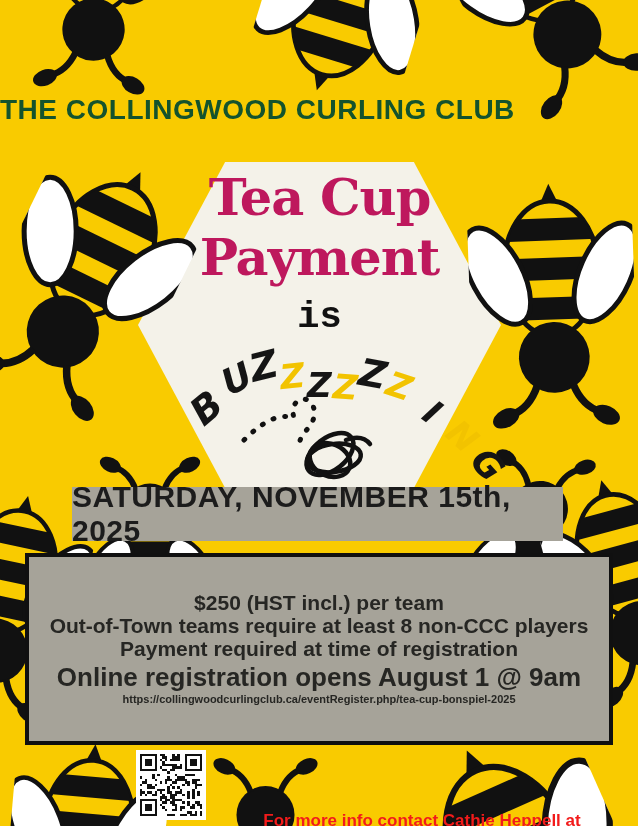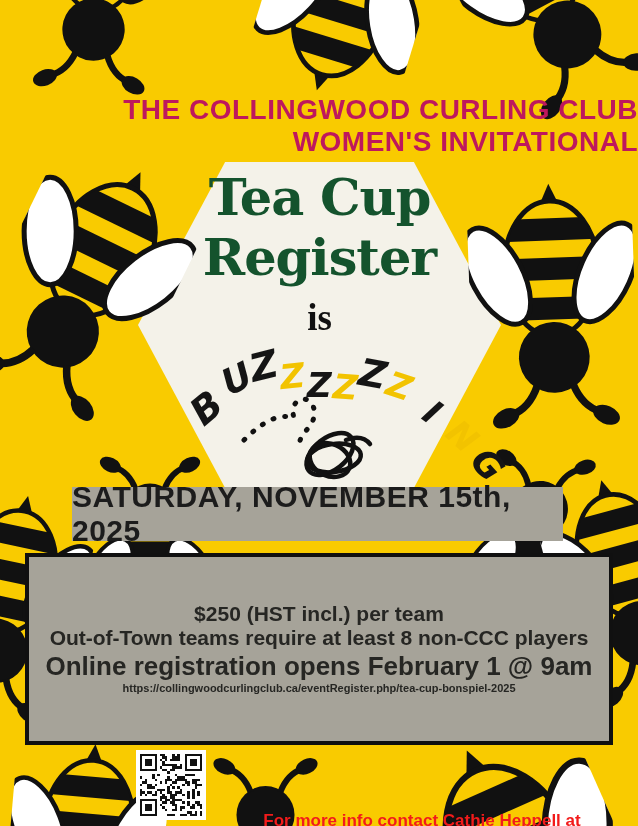--- a/index.html
+++ b/index.html
@@ -19,31 +19,31 @@
     font-family:"Liberation Sans", sans-serif;
   }
   .bee{position:absolute;z-index:2;overflow:visible;}
   .hexagon{
     position:absolute;left:138px;top:162px;width:363px;height:326px;
     background:var(--hex);
     clip-path:polygon(24% 0%,76% 0%,100% 50%,76% 100%,24% 100%,0% 50%);
     z-index:1;
   }
   .poster-header{
-    position:absolute;left:0;top:94px;width:638px;text-align:right;z-index:3;
-    font-weight:bold;font-size:28px;line-height:1.14;color:#be185d;letter-spacing:.5px;
+    position:absolute;left:0;top:94px;width:638px;text-align:left;z-index:3;
+    font-weight:bold;font-size:28px;line-height:1.14;color:#14532d;letter-spacing:.5px;
   }
   .hex-title{
     position:absolute;left:138px;top:168px;width:363px;text-align:center;z-index:3;
-    font-family:"DejaVu Serif", serif;font-weight:bold;color:#14532d;
+    font-family:"DejaVu Serif", serif;font-weight:bold;color:#be185d;
     font-size:51px;line-height:1.17;letter-spacing:-1px;
   }
   .hex-is{
     position:absolute;left:138px;top:296px;width:363px;text-align:center;z-index:3;
-    font-family:Liberation Serif, serif;font-weight:bold;color:#111;font-size:37px;
+    font-family:Liberation Mono, monospace;font-weight:bold;color:#111;font-size:37px;
   }
   .buzz{position:absolute;left:190px;top:342px;width:310px;height:130px;z-index:3;}
   .buzz-letter{
     position:absolute;font-family:"DejaVu Sans", sans-serif;
     font-weight:bold;font-style:italic;display:block;
   }
   .bee-doodle{position:absolute;left:238px;top:392px;width:140px;height:95px;z-index:3;}
   .date-banner{
     position:absolute;left:72px;top:487px;width:491px;height:54px;z-index:3;
     background:var(--gray);display:flex;align-items:center;justify-content:flex-end;
@@ -131,26 +131,25 @@
     <use href="#bee-symbol"></use>
   </svg>
 <svg class="bee" style="left:425px;top:735px;width:210px;height:315px;transform:rotate(-24deg)">
     <use href="#bee-symbol"></use>
   </svg>
 
 <div class="hexagon"></div>
 
 <div class="poster-header">
   <div>THE COLLINGWOOD CURLING CLUB</div>
-  <div>WOMEN'S INVITATIONAL</div>
 </div>
 
 <div class="hex-title">
   <div>Tea Cup</div>
-  <div>Register</div>
+  <div>Payment</div>
 </div>
 <div class="hex-is">is</div>
 
 <div class="buzz">
     <span class="buzz-letter" style="left: 2px; top: 44px; transform: rotate(-40deg); font-size: 38px; color: rgb(21, 21, 21);">B</span>
     <span class="buzz-letter" style="left: 32px; top: 16px; transform: rotate(-26deg); font-size: 36px; color: rgb(21, 21, 21);">U</span>
     <span class="buzz-letter" style="left: 60px; top: 2px; transform: rotate(-14deg); font-size: 38px; color: rgb(21, 21, 21);">Z</span>
     <span class="buzz-letter" style="left: 90px; top: 14px; transform: rotate(-6deg); font-size: 34px; color: rgb(242, 195, 0);">Z</span>
     <span class="buzz-letter" style="left: 117px; top: 23px; transform: rotate(0deg); font-size: 34px; color: rgb(21, 21, 21);">Z</span>
     <span class="buzz-letter" style="left: 143px; top: 25px; transform: rotate(4deg); font-size: 34px; color: rgb(242, 195, 0);">Z</span>
@@ -171,21 +170,22 @@
   </g>
 </svg>
 
 <div class="date-banner">
   <span>SATURDAY, NOVEMBER 15th, 2025</span>
 </div>
 
 <div class="info-box" id="info-lines">
     <div class="info-line normal">$250 (HST incl.) per team</div>
     <div class="info-line normal">Out-of-Town teams require at least 8 non-CCC players</div>
-    <div class="info-line big">Online registration opens February 1 @ 9am</div>
+    <div class="info-line normal">Payment required at time of registration</div>
+    <div class="info-line big">Online registration opens August 1 @ 9am</div>
     <div class="info-line small">https://collingwoodcurlingclub.ca/eventRegister.php/tea-cup-bonspiel-2025</div>
   </div>
 
 <div class="qr">
   <svg id="qr-svg" viewBox="0 0 25 25" shape-rendering="crispEdges">
       <rect x="8" y="0" width="1" height="1" fill="#111"></rect>
       <rect x="9" y="0" width="1" height="1" fill="#111"></rect>
       <rect x="13" y="0" width="1" height="1" fill="#111"></rect>
       <rect x="15" y="0" width="1" height="1" fill="#111"></rect>
       <rect x="9" y="1" width="1" height="1" fill="#111"></rect>

